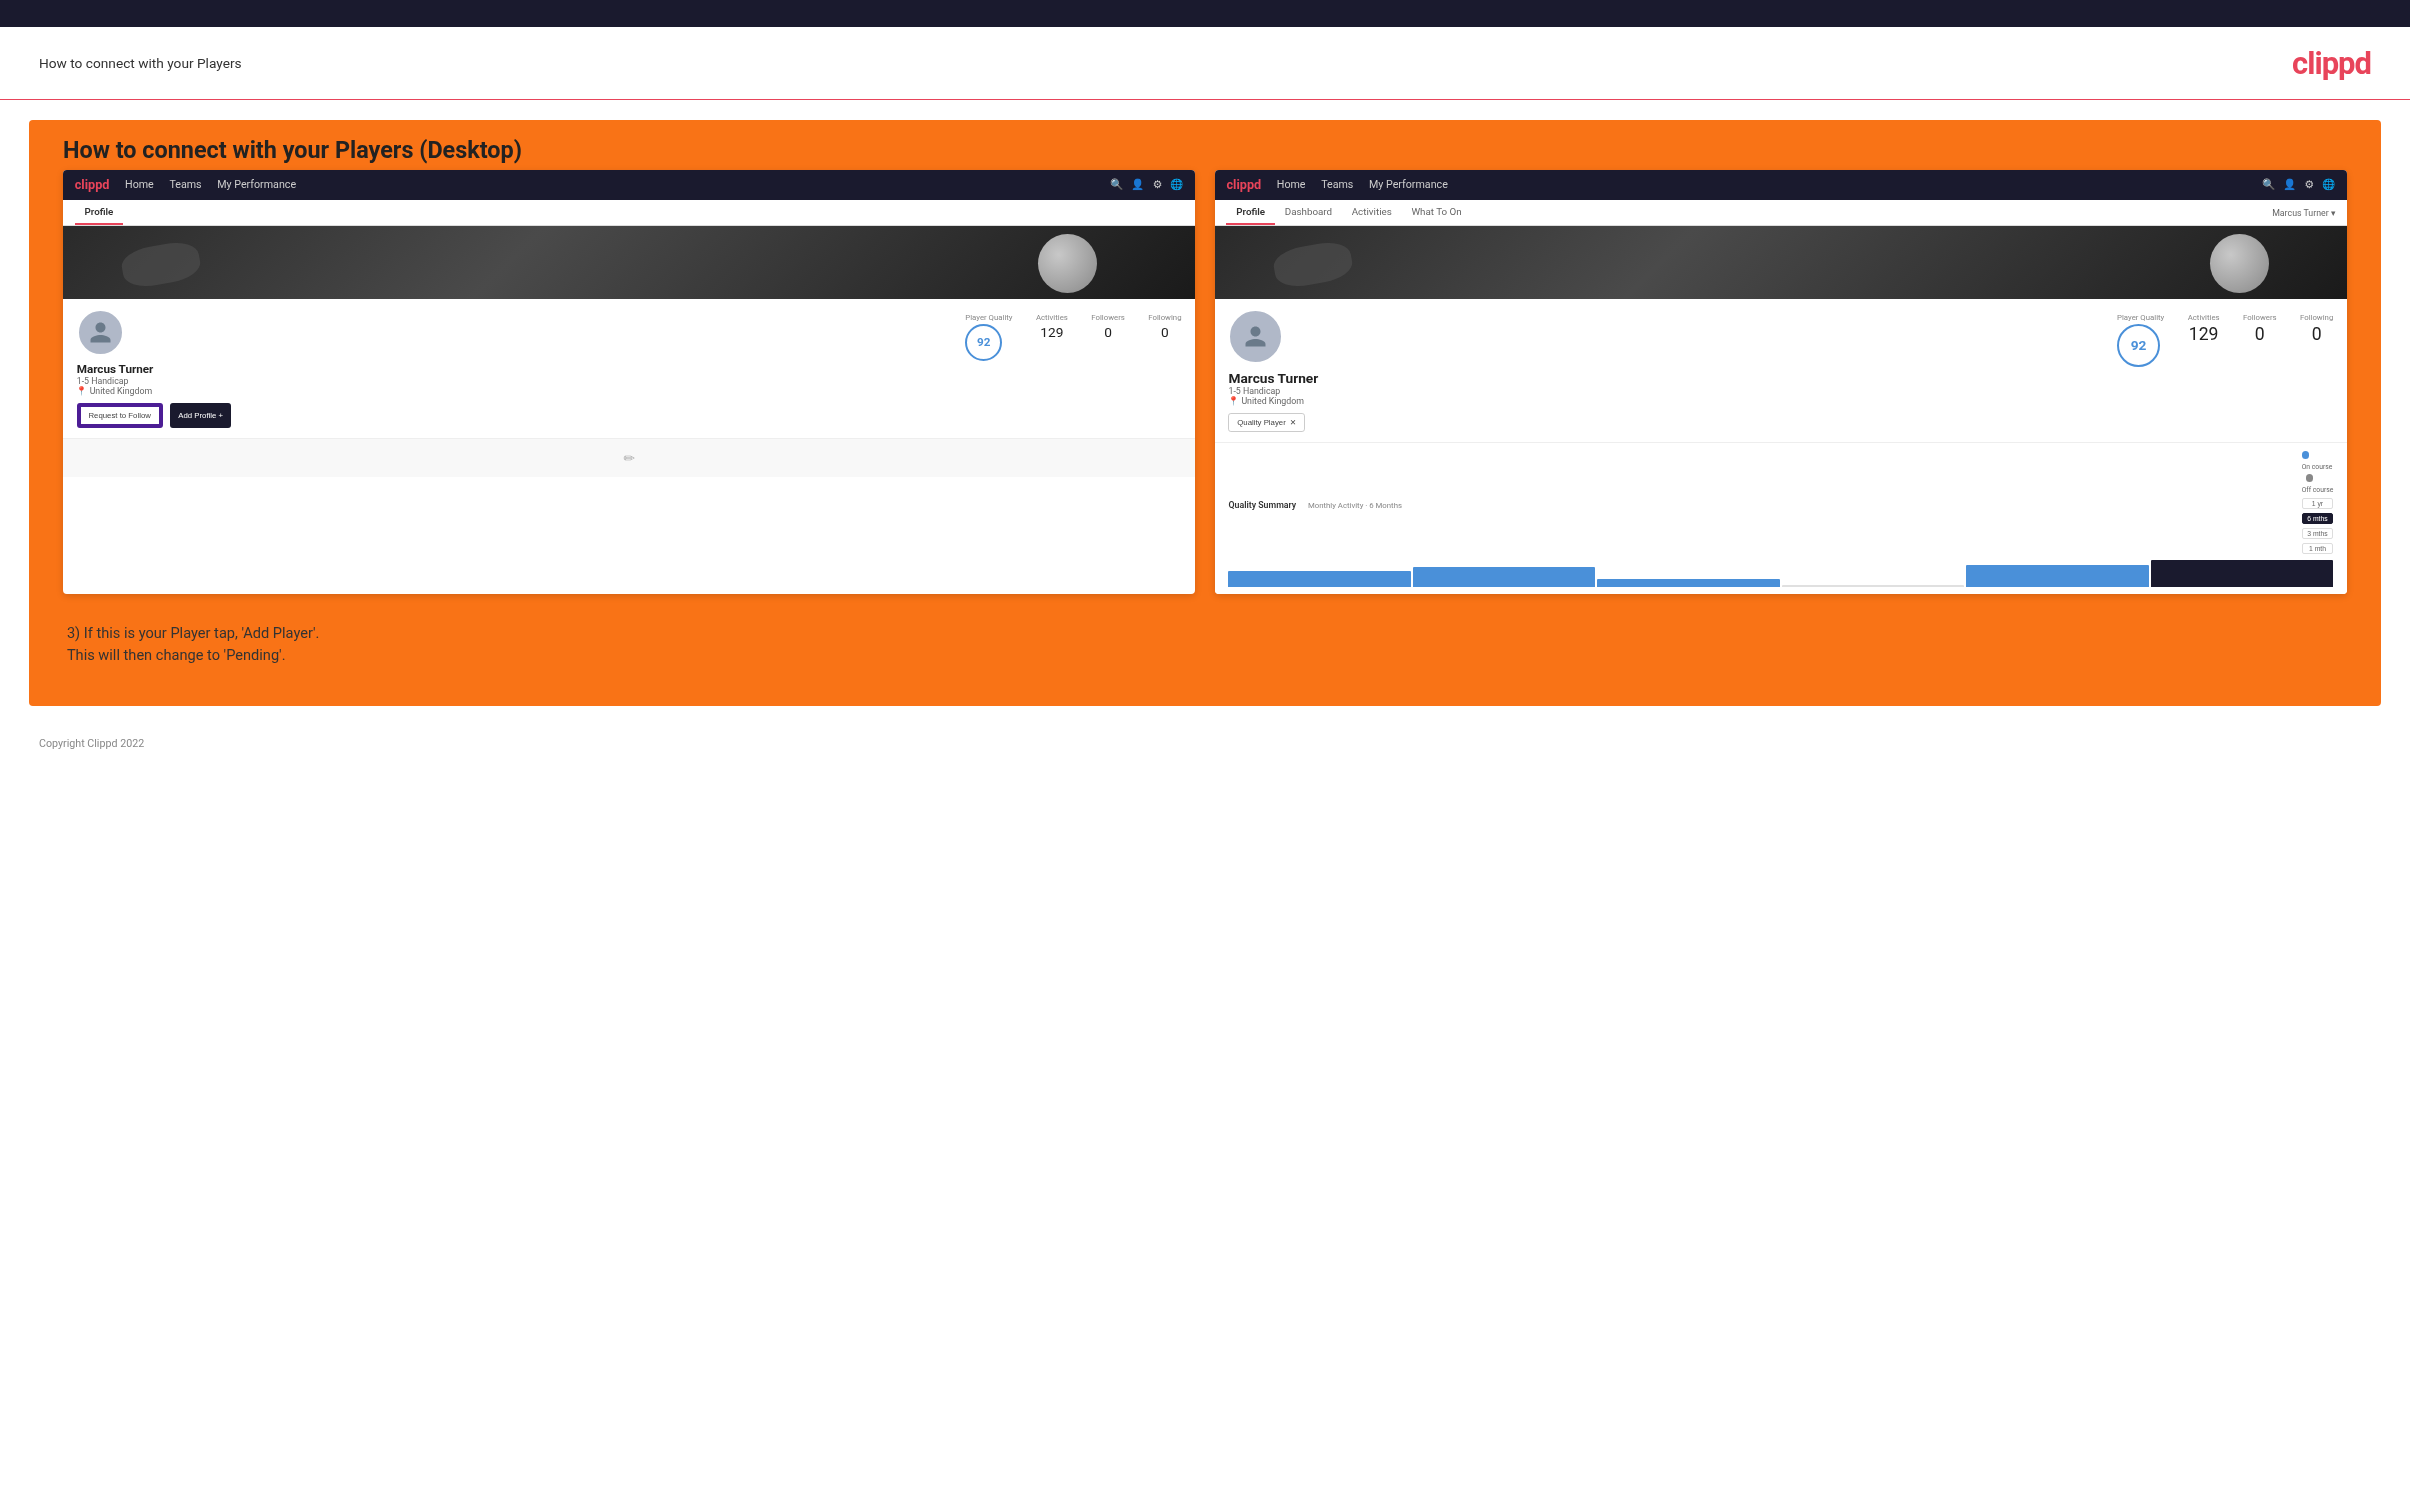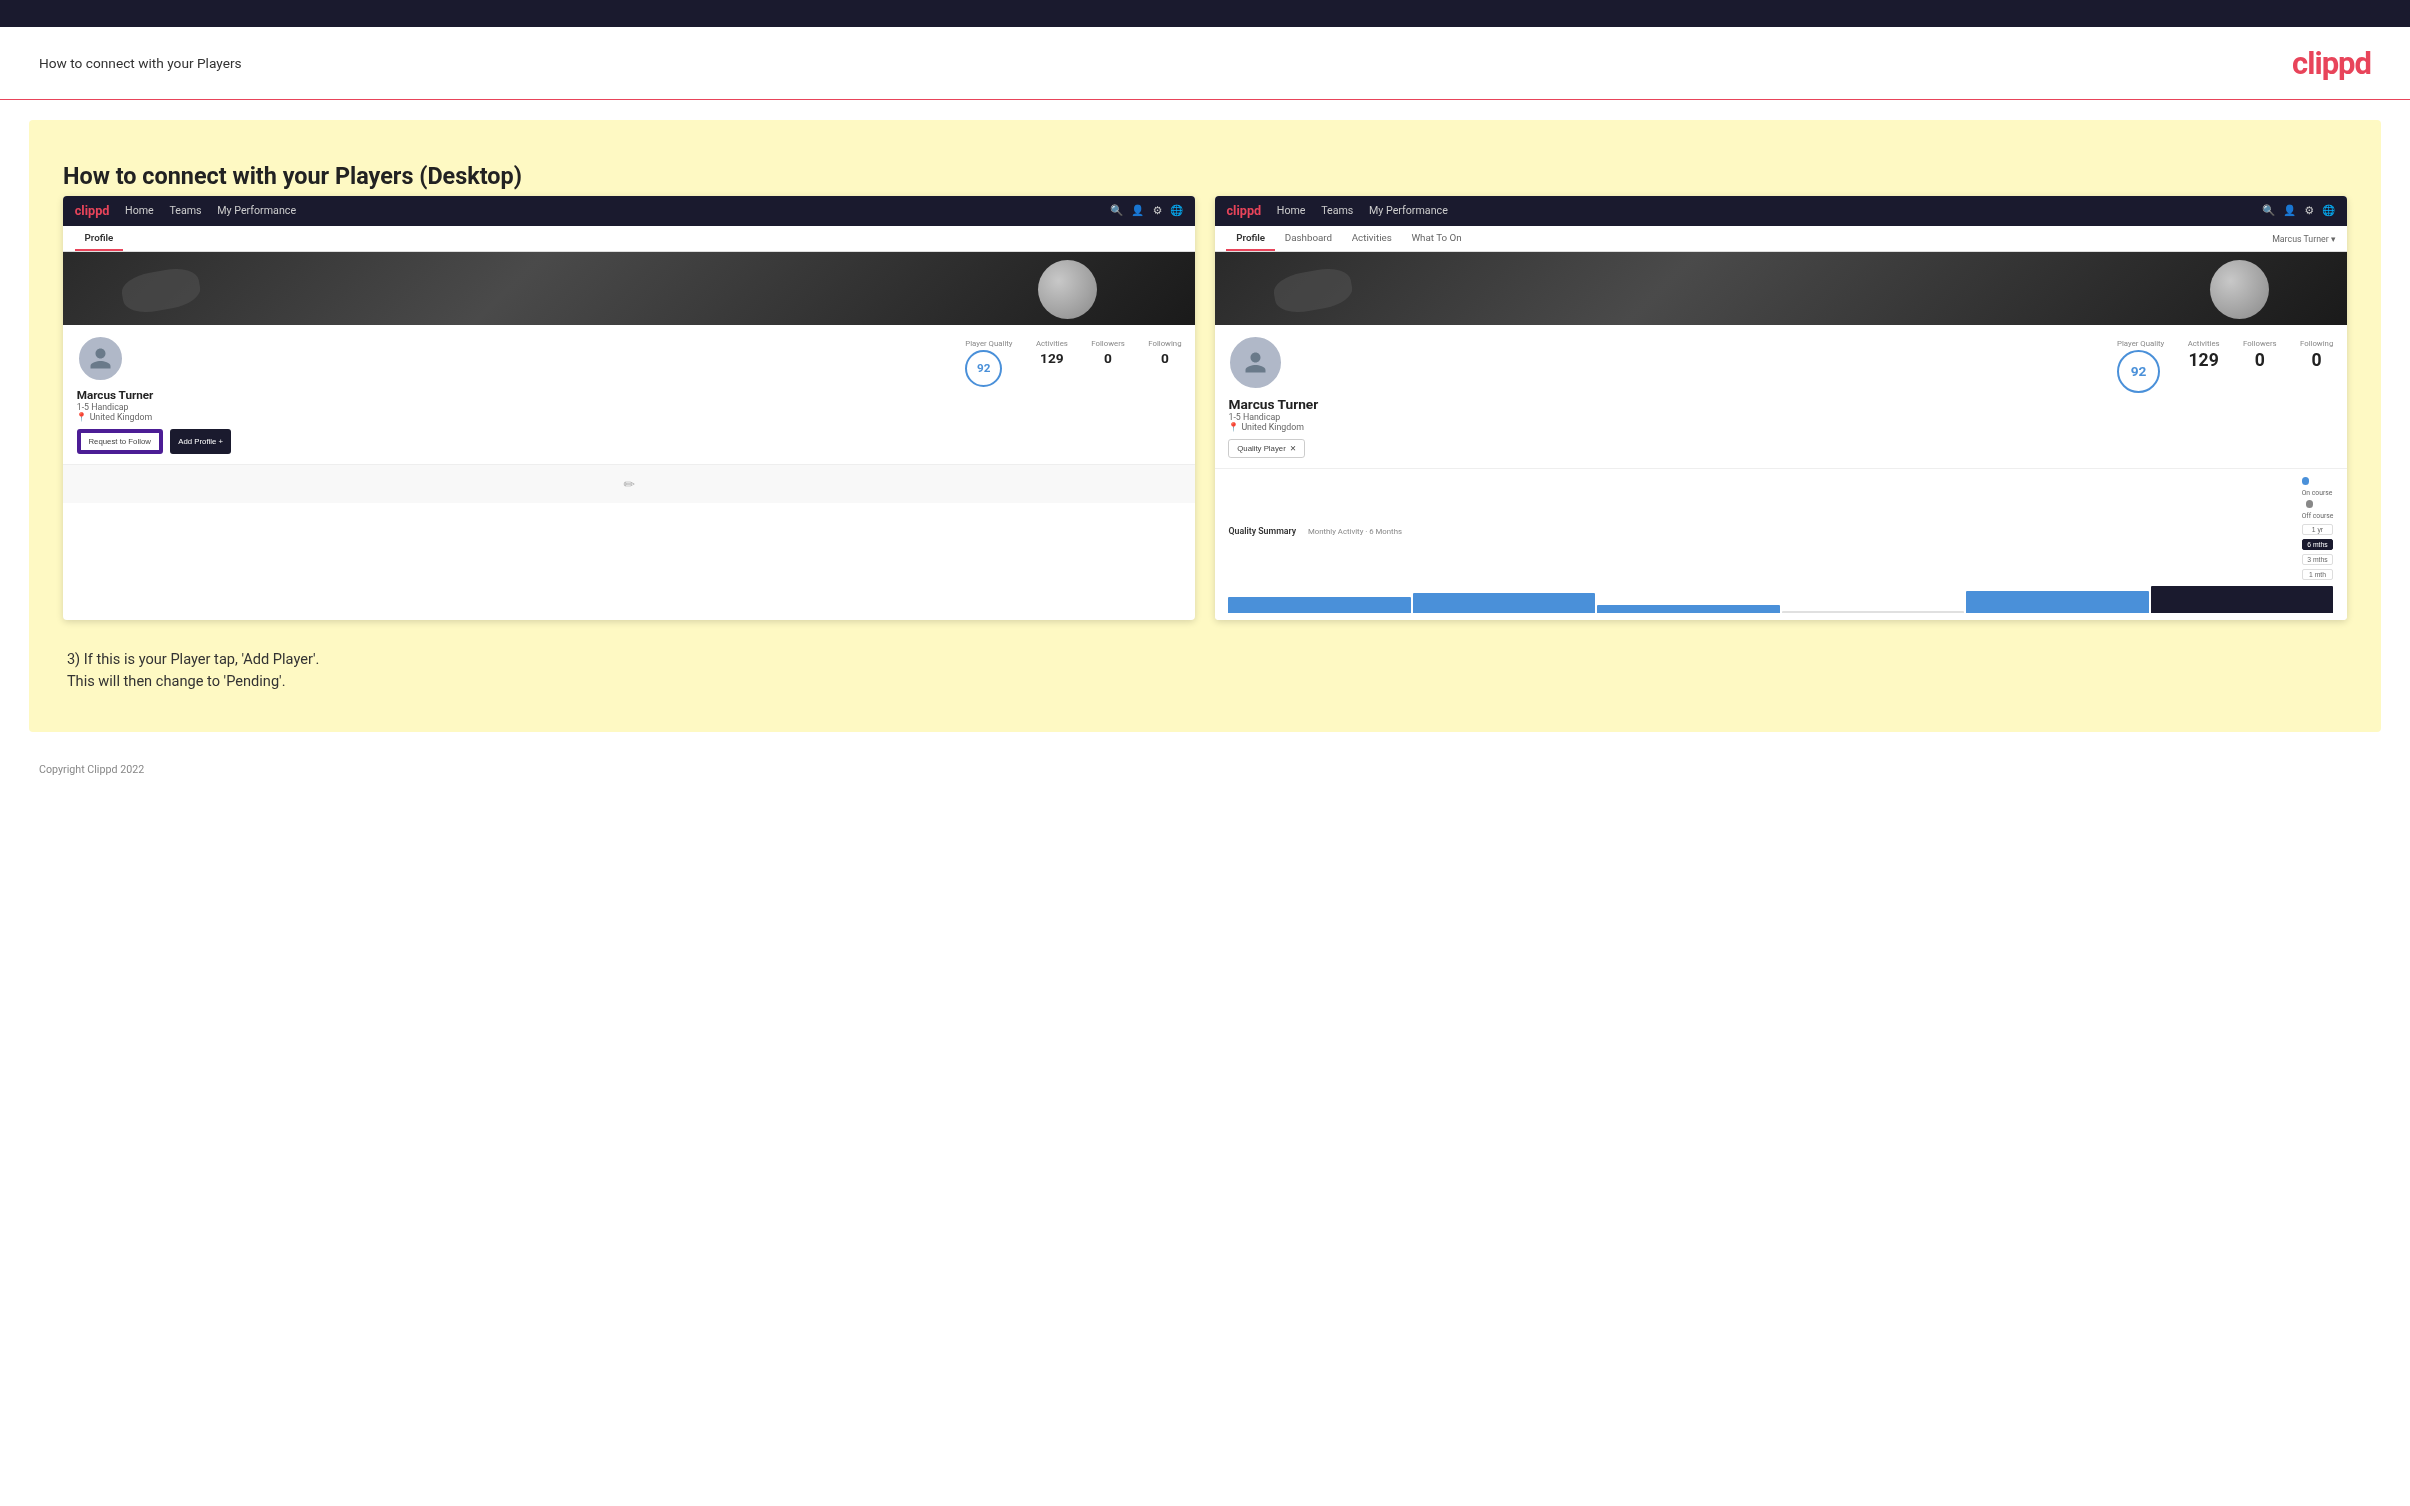--- a/index.html
+++ b/index.html
@@ -29,23 +29,23 @@
     }
     .logo-text {
       font-size: 31px;
       font-weight: 700;
       color: #e8445a;
       letter-spacing: -1px;
     }
 
     
     .main-content {
-      background: #fef9c3;
+      background: #f97316;
       margin: 19.5px 29px;
-      padding: 42px 34px 39px;
+      padding: 16px 34px 39px;
       border-radius: 3.9px;
     }
 
     .page-heading {
       font-size: 23.4px;
       font-weight: 700;
       color: #222;
       margin-bottom: 5.9px;
     }
     .page-subheading {
@@ -192,21 +192,21 @@
     .mock-stat {
       text-align: center;
     }
     .mock-stat-label {
       font-size: 7.8px;
       color: #888;
       margin-bottom: 2px;
     }
     .mock-stat-value {
       font-size: 13.7px;
-      font-weight: 700;
+      font-weight: 400;
       color: #222;
     }
 
     .mock-quality-circle {
       width: 37px;
       height: 37px;
       border-radius: 50%;
       border: 2.9px solid #4a90d9;
       display: flex;
       align-items: center;

